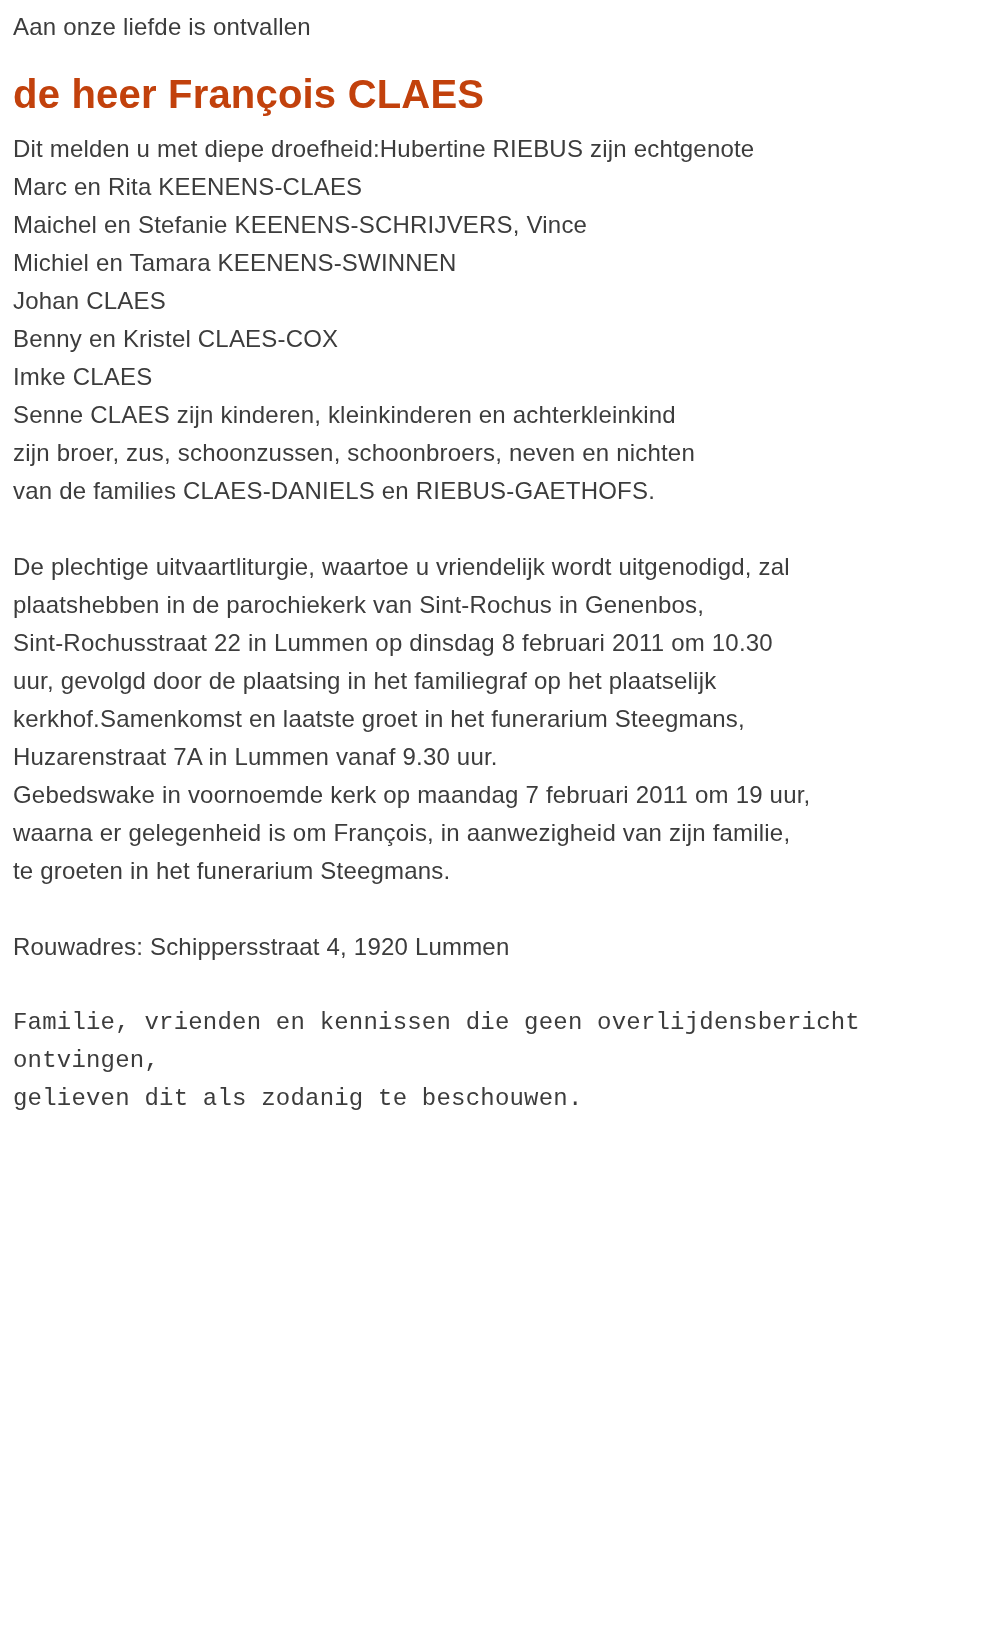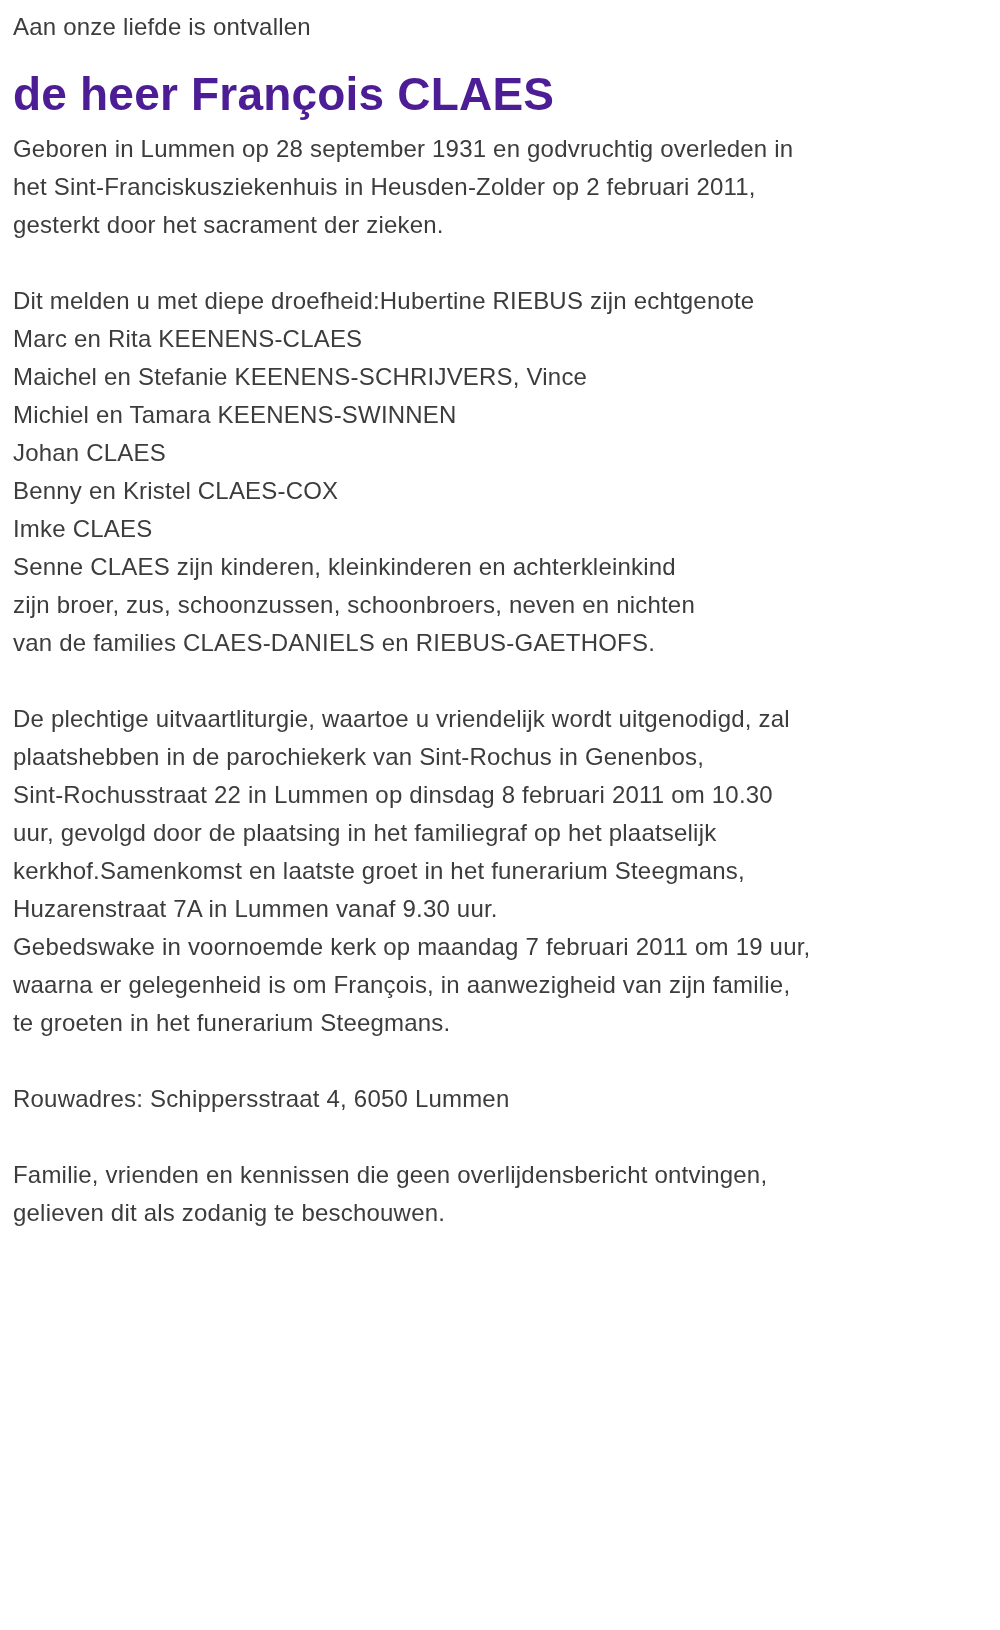--- a/index.html
+++ b/index.html
@@ -21,48 +21,46 @@
     font-size: 24px;
     line-height: 38px;
     letter-spacing: 0.2px;
   }
   .line {
     margin: 0;
     white-space: pre-line;
   }
   .title {
     margin: 24px 0 12px 0;
-    font-size: 46px;
+    font-size: 40px;
     line-height: 48px;
     font-weight: 700;
-    color: #4c1d95;
+    color: #c2410c;
     letter-spacing: 0.2px;
   }
   .block {
     margin: 0 0 38px 0;
     white-space: pre-line;
   }
   .block:last-child {
     margin-bottom: 16px;
+    font-family: Liberation Mono, monospace;
   }
 </style>
 </head>
 <body>
 
 <div class="doc">
 
   <p class="line">Aan onze liefde is ontvallen</p>
 
   <h1 class="title">de heer François CLAES</h1>
 
 
 
-  <p class="block">Geboren in Lummen op 28 september 1931 en godvruchtig overleden in
-het Sint-Franciskusziekenhuis in Heusden-Zolder op 2 februari 2011,
-gesterkt door het sacrament der zieken.</p>
 
   <p class="block">Dit melden u met diepe droefheid:Hubertine RIEBUS zijn echtgenote
 Marc en Rita KEENENS-CLAES
 Maichel en Stefanie KEENENS-SCHRIJVERS, Vince
 Michiel en Tamara KEENENS-SWINNEN
 Johan CLAES
 Benny en Kristel CLAES-COX
 Imke CLAES
 Senne CLAES zijn kinderen, kleinkinderen en achterkleinkind
 zijn broer, zus, schoonzussen, schoonbroers, neven en nichten
@@ -71,18 +69,18 @@
   <p class="block">De plechtige uitvaartliturgie, waartoe u vriendelijk wordt uitgenodigd, zal
 plaatshebben in de parochiekerk van Sint-Rochus in Genenbos,
 Sint-Rochusstraat 22 in Lummen op dinsdag 8 februari 2011 om 10.30
 uur, gevolgd door de plaatsing in het familiegraf op het plaatselijk
 kerkhof.Samenkomst en laatste groet in het funerarium Steegmans,
 Huzarenstraat 7A in Lummen vanaf 9.30 uur.
 Gebedswake in voornoemde kerk op maandag 7 februari 2011 om 19 uur,
 waarna er gelegenheid is om François, in aanwezigheid van zijn familie,
 te groeten in het funerarium Steegmans.</p>
 
-  <p class="block">Rouwadres: Schippersstraat 4, 6050 Lummen</p>
+  <p class="block">Rouwadres: Schippersstraat 4, 1920 Lummen</p>
 
   <p class="block">Familie, vrienden en kennissen die geen overlijdensbericht ontvingen,
 gelieven dit als zodanig te beschouwen.</p>
 
 </div>
 
 </body></html>

